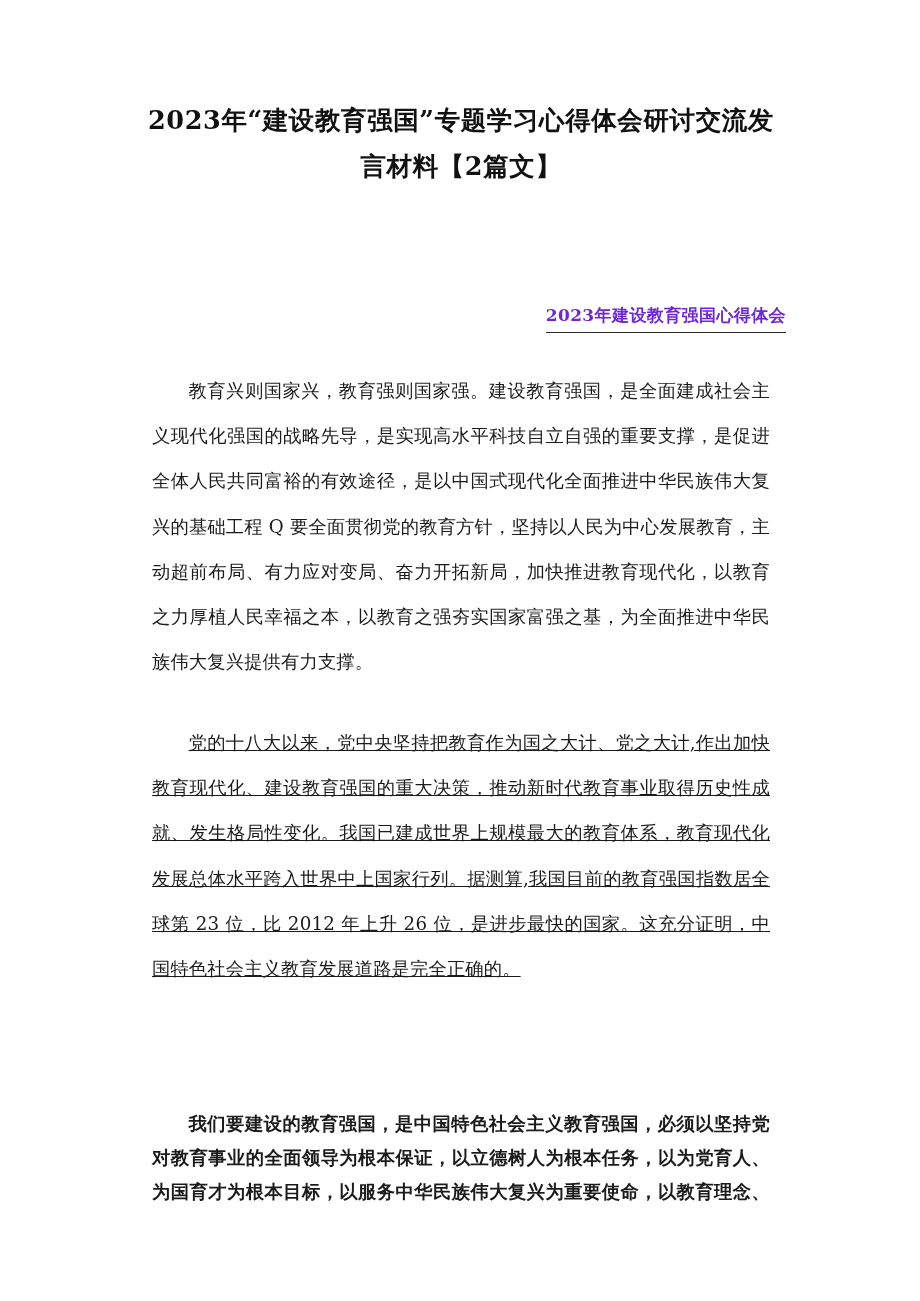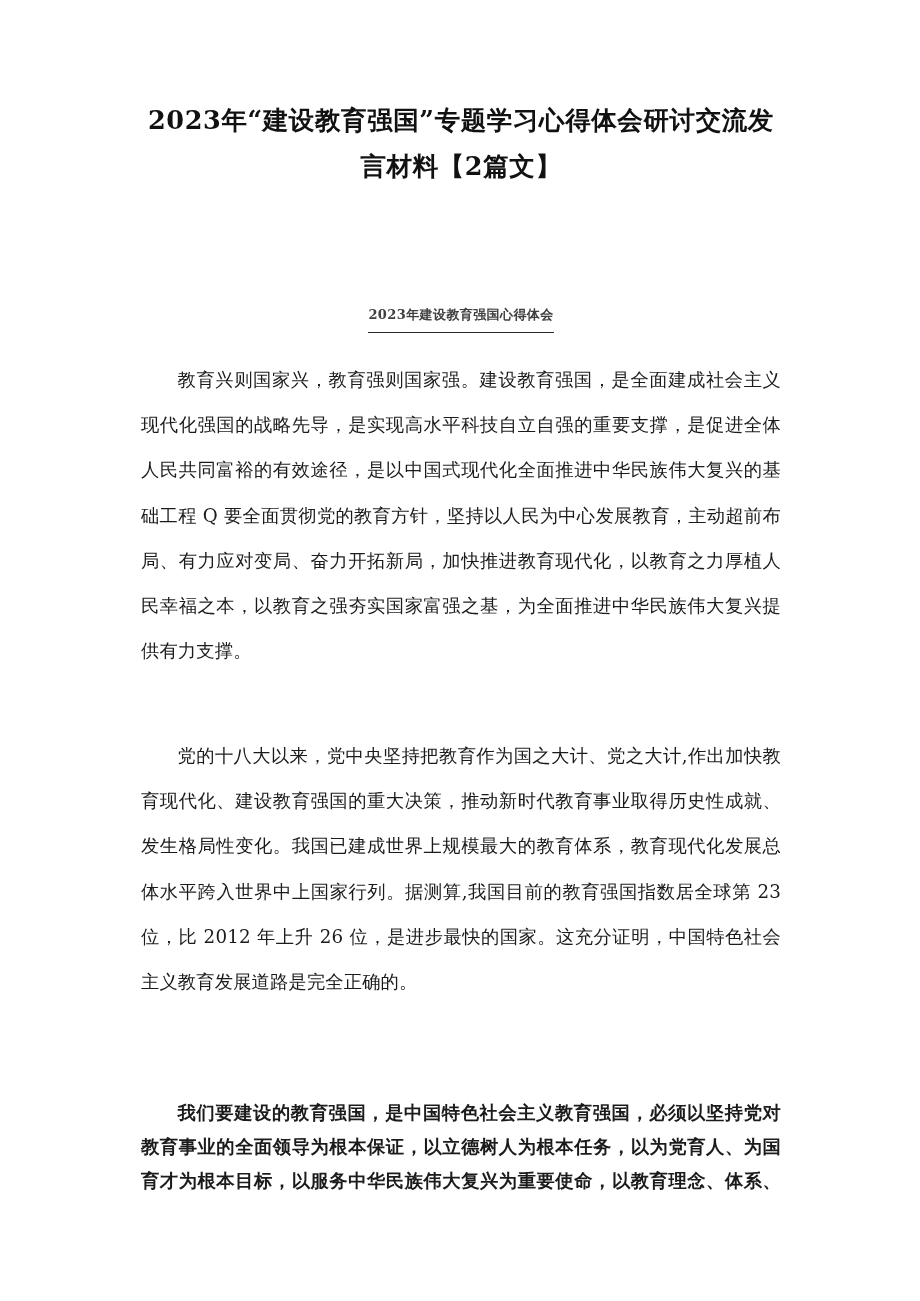--- a/index.html
+++ b/index.html
@@ -39,61 +39,61 @@
     color: #111111;
     font-family: "DejaVu Serif", "Liberation Serif", serif;
   }
 
   
   .section-heading {
     position: absolute;
     left: 136px;
     top: 300px;
     width: 650px;
-    text-align: center;
-    font-size: 13px;
+    text-align: right;
+    font-size: 17px;
     line-height: 30px;
     font-weight: 600;
-    color: #404040;
+    color: #6d28d9;
   }
   .section-heading .u {
     display: inline-block;
     border-bottom: 1.3px solid #2a2a2a;
     padding-bottom: 2px;
     letter-spacing: 0.4px;
   }
 
   
   .body-block {
     position: absolute;
     left: 136px;
     width: 650px;
     font-size: 18.3px;
     color: #1b1b1b;
     text-align: justify;
     text-justify: inter-ideograph;
     letter-spacing: 0.15px;
   }
   .body-block p {
-    margin: 5px;
+    margin: 16px;
     text-indent: 2em;
   }
 
   
   .leading-wide p {
     line-height: 45.2px;
   }
   
   .leading-tight p {
     line-height: 34px;
     font-weight: bold;
   }
 
   .para-1 { top: 352px; }
-  .para-2 { top: 728px; }
+  .para-2 { top: 704px; text-decoration: underline; }
   .para-3 { top: 1091px; }
 
   
   .clip-bottom {
     overflow: hidden;
   }
 </style>
 </head>
 <body>
 

